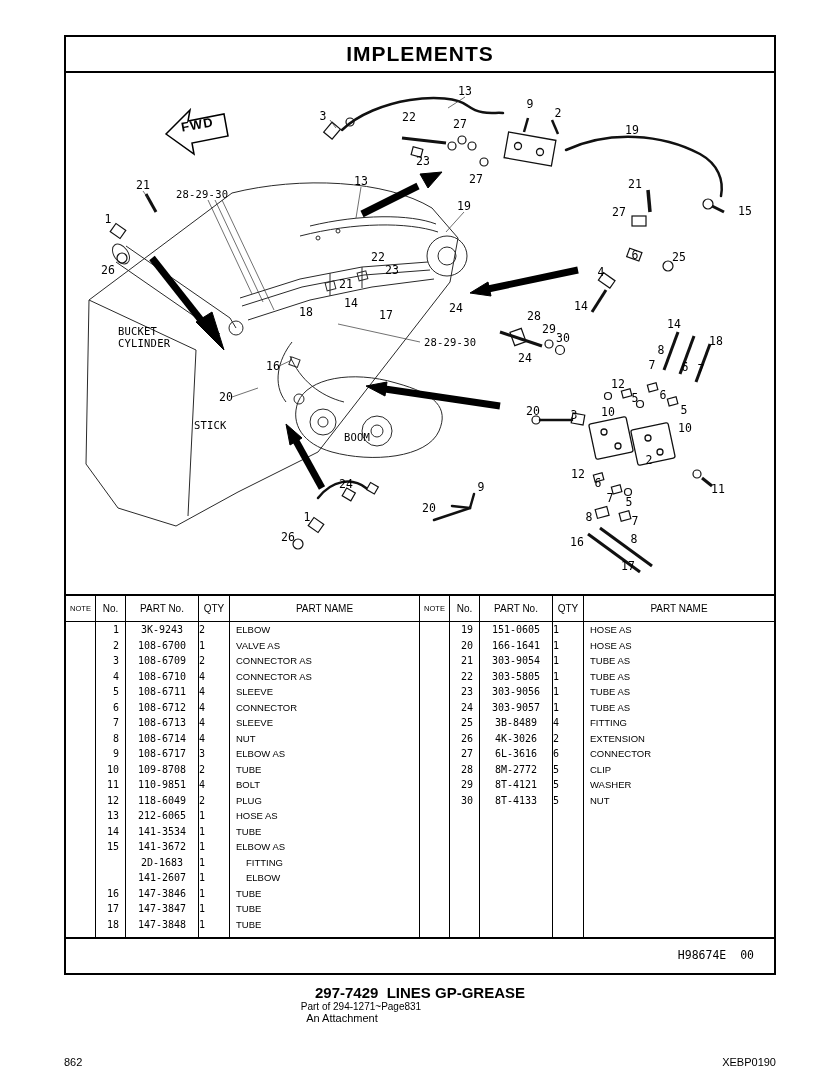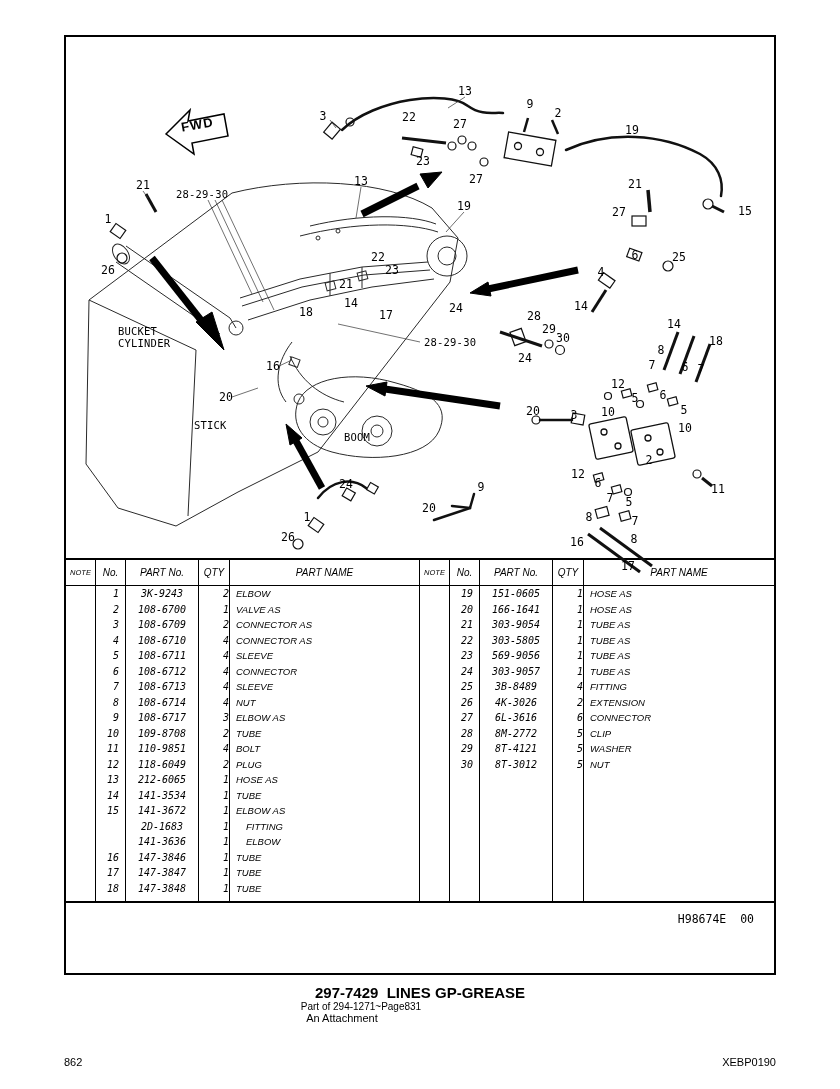--- a/index.html
+++ b/index.html
@@ -11,27 +11,27 @@
 
   .title-bar { height:36px; border-bottom:2px solid #000; display:flex;
     align-items:center; justify-content:center; font-size:21px; font-weight:bold;
     letter-spacing:1px; }
 
   .diagram-spacer { height:521px; }
 
   
   .table-wrap { display:flex; height:345px; border-top:2px solid #000;
     border-bottom:2px solid #000; font-family:"DejaVu Sans Mono",monospace; }
-  .half { width:50%; display:grid; grid-template-columns:30px 30px 73px 31px 1fr;font-style:italic; }
+  .half { width:50%; display:grid; grid-template-columns:30px 30px 73px 31px 1fr; }
   .half.left { border-right:1.5px solid #000; }
   .c-note,.c-no,.c-part,.c-qty { border-right:1px solid #000; }
   .cell { font-size:10px; line-height:15.5px; white-space:nowrap; overflow:hidden; }
   .c-no { text-align:right; padding-right:6px; }
   .c-part { text-align:center; }
-  .c-qty { text-align:right; }
+  .c-qty { text-align:left; }
   .c-name { padding-left:6px; font-family:"Liberation Sans",sans-serif; font-size:9.5px; }
   .c-name.indent { padding-left:16px; }
   .hcell { display:flex; align-items:center; justify-content:center; padding:0;
     border-bottom:1.5px solid #000; font-family:"Liberation Sans",sans-serif;
     font-size:10px; }
   .hcell.c-note { font-size:7.5px; }
 
   .bottom-strip { height:32px; display:flex; align-items:center; justify-content:flex-end;
     padding-right:20px; font-family:"DejaVu Sans Mono",monospace; font-size:11.5px;
     white-space:pre; }
@@ -54,20 +54,21 @@
     font-size:10px; }
   .footer-att { position:absolute; top:1012px; left:0; width:684px; text-align:center;
     font-size:11px; }
   .page-num { position:absolute; left:64px; top:1056px; font-size:11px; }
   .print-code { position:absolute; right:64px; top:1056px; font-size:11px; }
 </style>
 </head>
 <body>
 
 <div class="frame">
+  <div class="title-bar">IMPLEMENTS</div>
   <div class="diagram-spacer"></div>
 
   <div class="table-wrap">
     <div class="half left" id="tbody-left" style="grid-template-rows: 26px repeat(20, 15.5px) 1fr;">
       <div class="hcell c-note">NOTE</div>
       <div class="hcell c-no">No.</div>
       <div class="hcell c-part">PART No.</div>
       <div class="hcell c-qty">QTY</div>
       <div class="hcell c-name">PART NAME</div>
     <div class="cell c-note"></div>
@@ -145,21 +146,21 @@
         <div class="cell c-part">141-3672</div>
         <div class="cell c-qty">1</div>
         <div class="cell c-name">ELBOW AS</div>
         <div class="cell c-note indent"></div>
         <div class="cell c-no indent"></div>
         <div class="cell c-part indent">2D-1683</div>
         <div class="cell c-qty indent">1</div>
         <div class="cell c-name indent">FITTING</div>
         <div class="cell c-note indent"></div>
         <div class="cell c-no indent"></div>
-        <div class="cell c-part indent">141-3636</div>
+        <div class="cell c-part indent">141-2607</div>
         <div class="cell c-qty indent">1</div>
         <div class="cell c-name indent">ELBOW</div>
         <div class="cell c-note"></div>
         <div class="cell c-no">16</div>
         <div class="cell c-part">147-3846</div>
         <div class="cell c-qty">1</div>
         <div class="cell c-name">TUBE</div>
         <div class="cell c-note"></div>
         <div class="cell c-no">17</div>
         <div class="cell c-part">147-3847</div>
@@ -197,21 +198,21 @@
         <div class="cell c-part">303-9054</div>
         <div class="cell c-qty">1</div>
         <div class="cell c-name">TUBE AS</div>
         <div class="cell c-note"></div>
         <div class="cell c-no">22</div>
         <div class="cell c-part">303-5805</div>
         <div class="cell c-qty">1</div>
         <div class="cell c-name">TUBE AS</div>
         <div class="cell c-note"></div>
         <div class="cell c-no">23</div>
-        <div class="cell c-part">569-9056</div>
+        <div class="cell c-part">303-9056</div>
         <div class="cell c-qty">1</div>
         <div class="cell c-name">TUBE AS</div>
         <div class="cell c-note"></div>
         <div class="cell c-no">24</div>
         <div class="cell c-part">303-9057</div>
         <div class="cell c-qty">1</div>
         <div class="cell c-name">TUBE AS</div>
         <div class="cell c-note"></div>
         <div class="cell c-no">25</div>
         <div class="cell c-part">3B-8489</div>
@@ -232,21 +233,21 @@
         <div class="cell c-part">8M-2772</div>
         <div class="cell c-qty">5</div>
         <div class="cell c-name">CLIP</div>
         <div class="cell c-note"></div>
         <div class="cell c-no">29</div>
         <div class="cell c-part">8T-4121</div>
         <div class="cell c-qty">5</div>
         <div class="cell c-name">WASHER</div>
         <div class="cell c-note"></div>
         <div class="cell c-no">30</div>
-        <div class="cell c-part">8T-3012</div>
+        <div class="cell c-part">8T-4133</div>
         <div class="cell c-qty">5</div>
         <div class="cell c-name">NUT</div>
         <div class="cell c-note"></div>
         <div class="cell c-no"></div>
         <div class="cell c-part"></div>
         <div class="cell c-qty"></div>
         <div class="cell c-name"></div>
       </div>
   </div>
 

